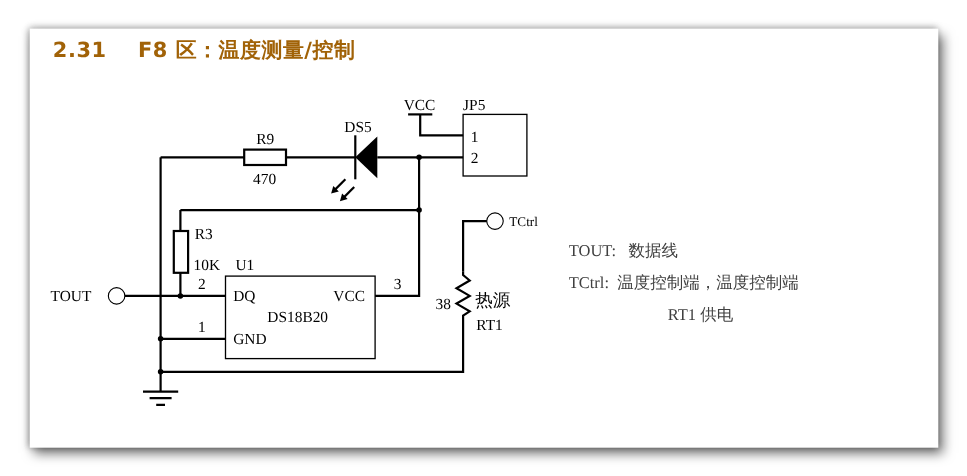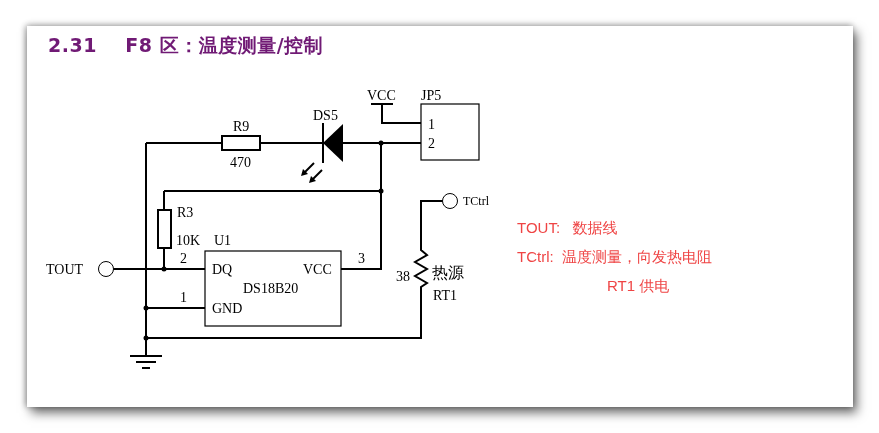--- a/index.html
+++ b/index.html
@@ -1,22 +1,22 @@
 <!DOCTYPE html>
 <html><head>
 <meta charset="utf-8">
 <style>
   html, body { margin:0; padding:0; }
   body { width:879px; height:433px; background:#ffffff; position:relative; overflow:hidden; font-family:"DejaVu Serif", serif; }
   .panel { position:absolute; left:27px; top:26px; width:826px; height:381px; background:#ffffff;
            box-shadow: 4px 6px 10px rgba(0,0,0,0.55), -2px 0 6px rgba(0,0,0,0.25), 0 -2px 6px rgba(0,0,0,0.15); }
-  .title { position:absolute; left:48px; top:33px; font-family:"DejaVu Sans", sans-serif; font-weight:bold; font-size:19px; color:#701a75; white-space:pre; letter-spacing:0.5px; }
+  .title { position:absolute; left:48px; top:33px; font-family:"DejaVu Sans", sans-serif; font-weight:bold; font-size:19px; color:#a16207; white-space:pre; letter-spacing:0.5px; }
   svg.schem { position:absolute; left:0; top:0; }
   .lbl { font-family:"Liberation Serif", serif; font-size:14px; fill:#000; }
-  .desc { position:absolute; font-family:Liberation Sans, sans-serif; font-size:15px; color:#ef4444; white-space:pre; }
+  .desc { position:absolute; font-family:Liberation Serif, serif; font-size:15px; color:#404040; white-space:pre; }
 </style>
 </head>
 <body>
 
 <div class="panel"></div>
 
 <div class="title"><span>2.31</span>    <span>F8 区：温度测量/控制</span></div>
 
 <svg class="schem" width="879" height="433">
   <g stroke="#000" stroke-width="2" fill="none">
@@ -94,14 +94,14 @@
   <text class="lbl" x="180" y="302">1</text>
   <text class="lbl" x="212" y="313">GND</text>
   <text class="lbl" x="396" y="281">38</text>
   <text class="lbl" x="432" y="278" style="font-family:'DejaVu Sans',sans-serif;font-size:16px">热源</text>
   <text class="lbl" x="433" y="300">RT1</text>
   <text class="lbl" x="46" y="274">TOUT</text>
   <text class="lbl" x="463" y="205" style="font-size:12px">TCtrl</text>
 </svg>
 
 <div class="desc" style="left:517px;top:219px;"><span>TOUT:</span>   <span>数据线</span></div>
-<div class="desc" style="left:517px;top:248px;"><span>TCtrl:</span>  <span>温度测量，向发热电阻</span></div>
+<div class="desc" style="left:517px;top:248px;"><span>TCtrl:</span>  <span>温度控制端，温度控制端</span></div>
 <div class="desc" style="left:595px;top:277px;margin-left:12px;"><span>RT1 供电</span></div>
 
 </body></html>

